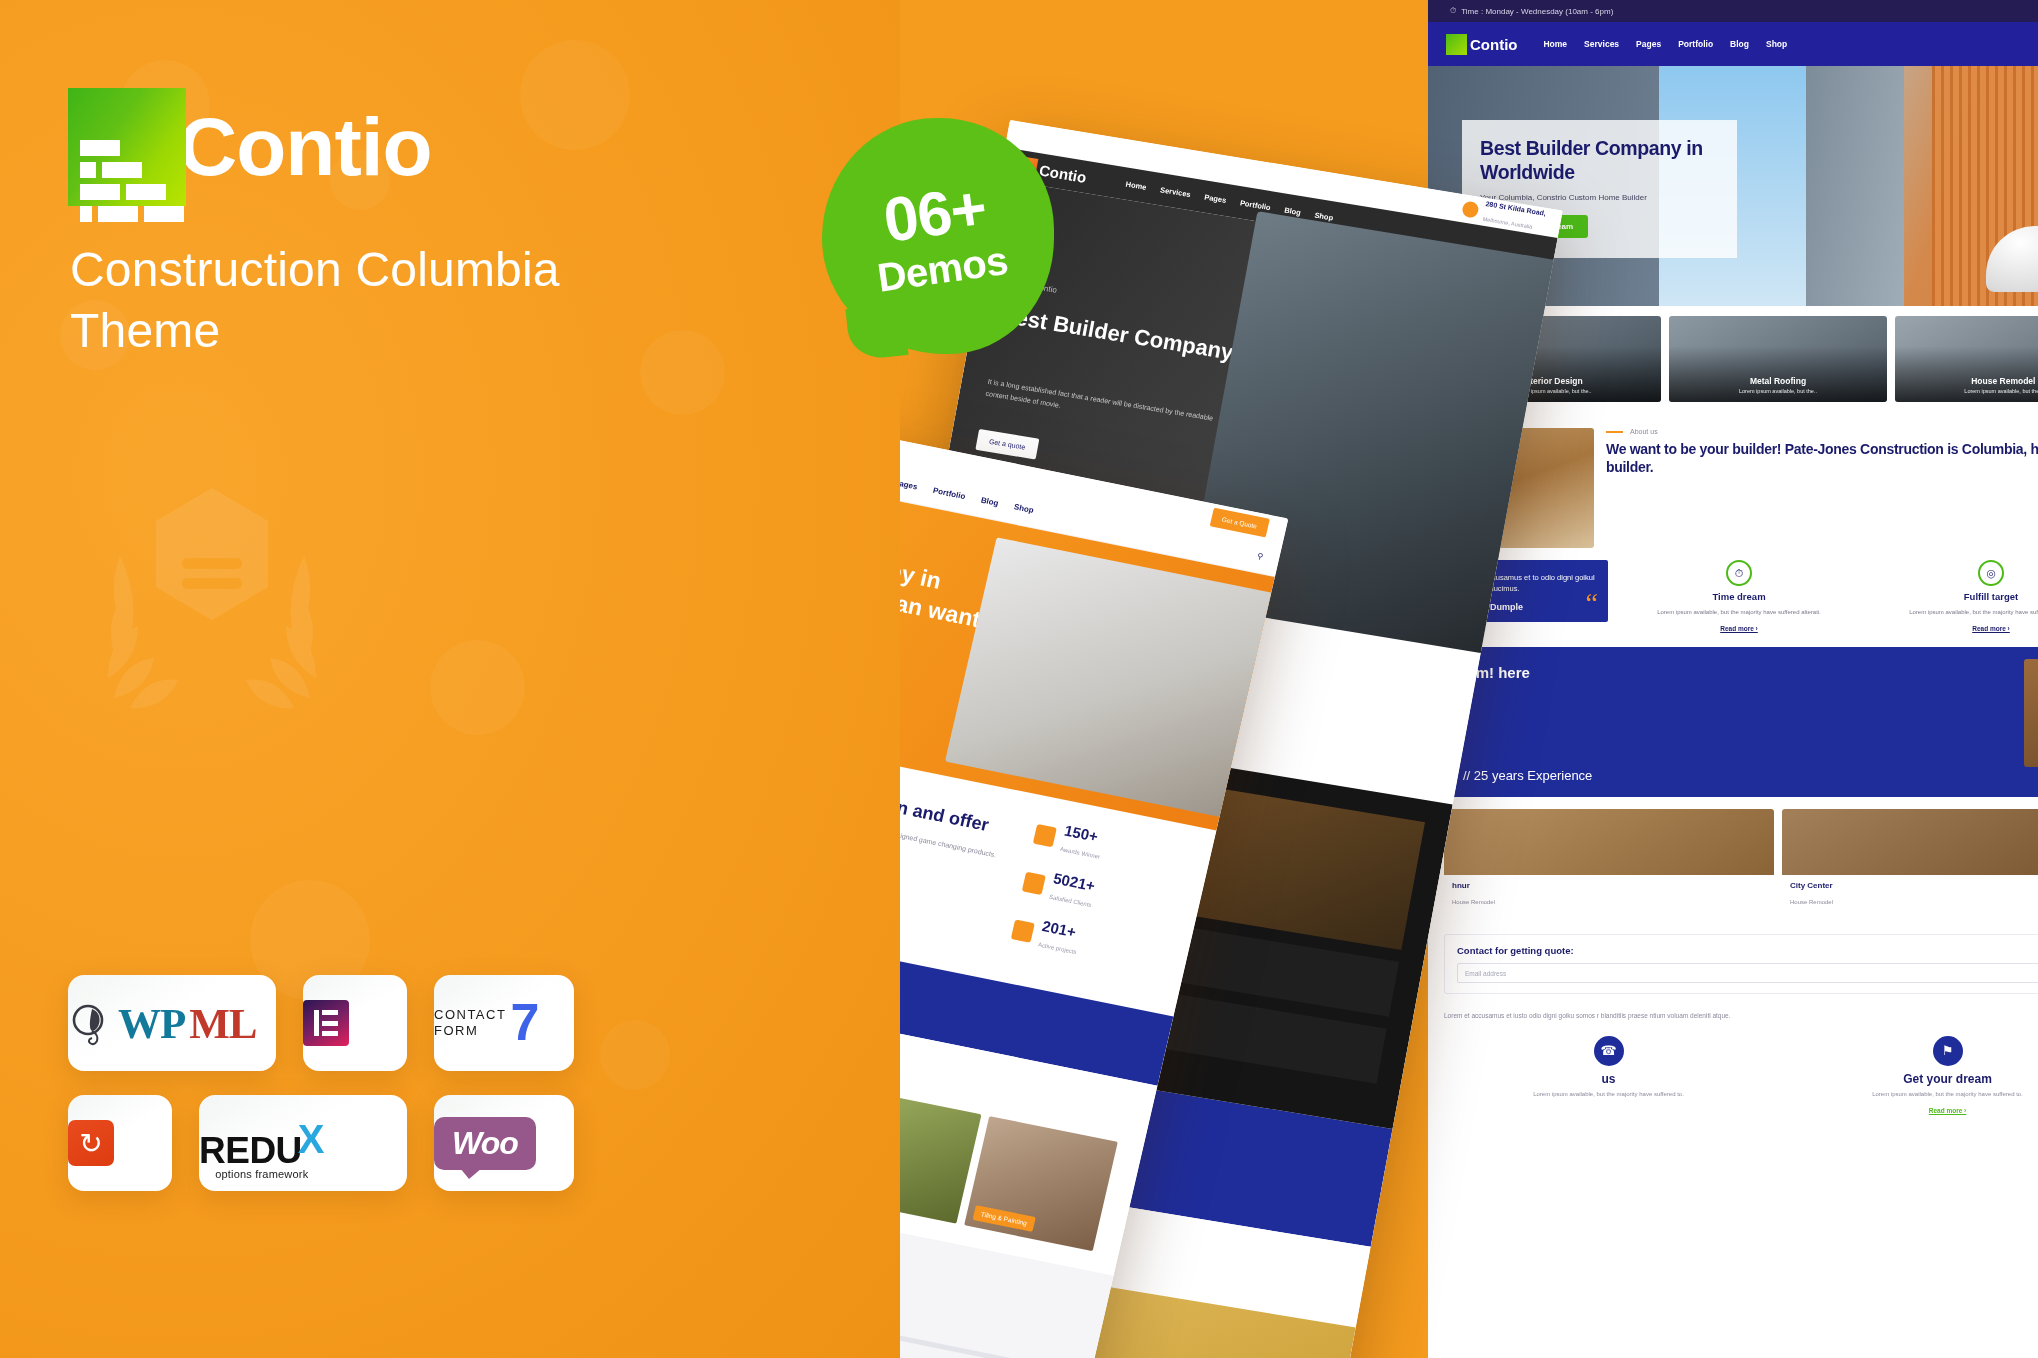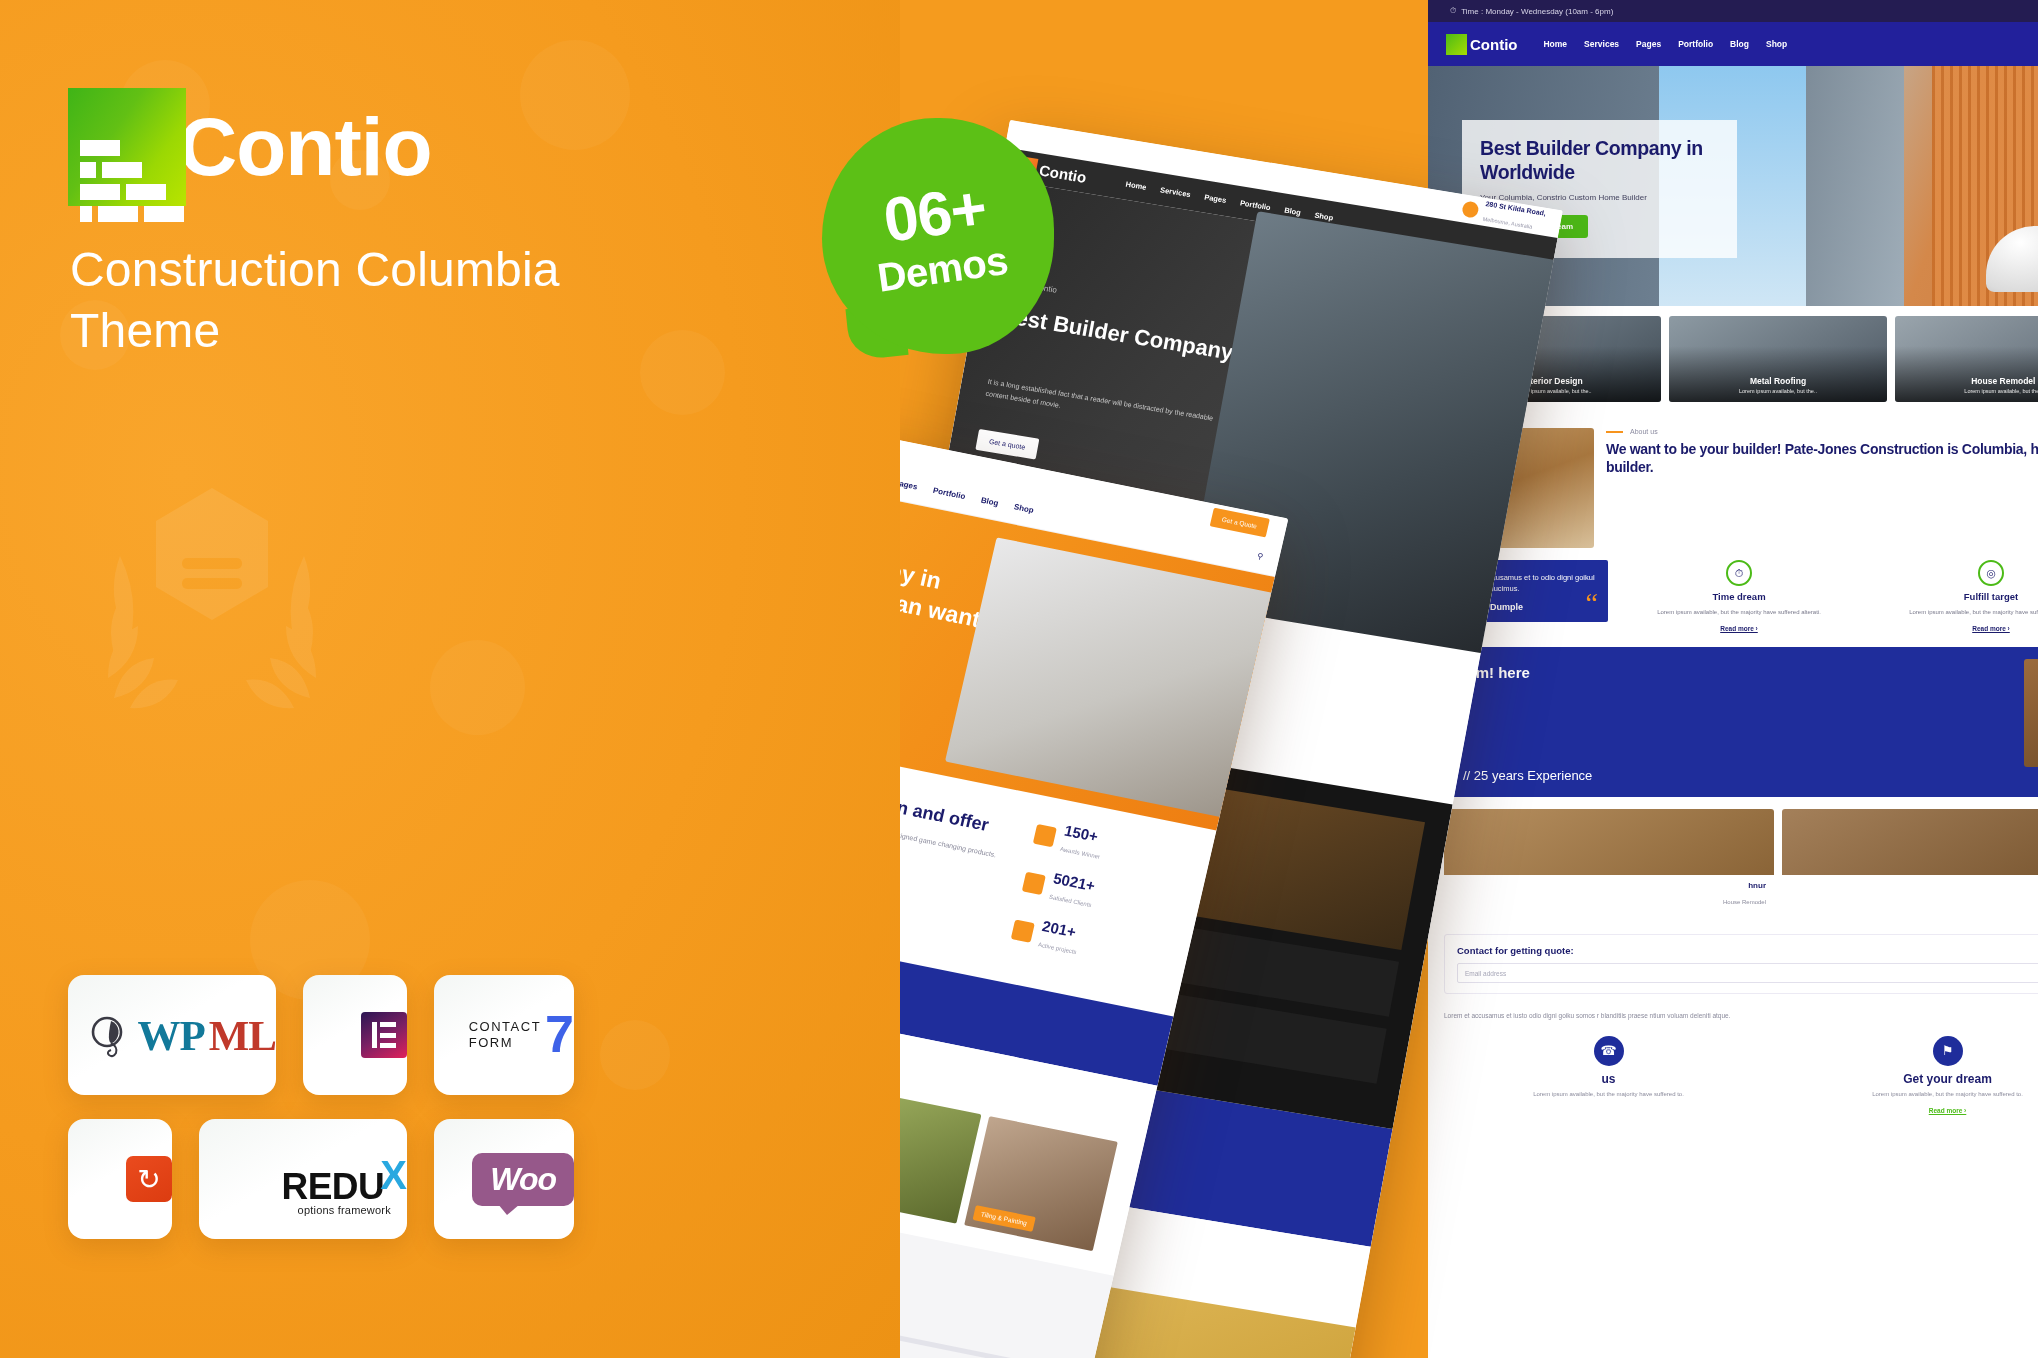--- a/index.html
+++ b/index.html
@@ -24,21 +24,21 @@
     color:#fff;font-weight:400;letter-spacing:.2px;}
 
   
   .wreath{position:absolute;left:62px;top:430px;width:300px;height:300px;opacity:.16;}
 
   
   .badges{position:absolute;left:68px;top:975px;width:540px;}
   .badge-row{display:flex;gap:27px;margin-bottom:24px;}
   .badge{background:linear-gradient(150deg,#f3f6f4 0%,#ffffff 45%,#ffffff 100%);
     border-radius:16px;box-shadow:0 8px 26px rgba(120,60,0,.18);
-    display:flex;align-items:center;justify-content:flex-end;height:120px;}
+    display:flex;align-items:center;justify-content:flex-start;height:96px;}
   .b-wpml{width:208px;}
   .b-elementor{width:104px;}
   .b-cf7{width:140px;}
   .b-revslider{width:104px;}
   .b-redux{width:208px;}
   .b-woo{width:140px;}
 
   .wpml-logo{display:flex;align-items:center;gap:4px;}
   .wpml-teal{color:#12799A;font-family:"Liberation Serif",serif;font-size:43px;font-weight:700;letter-spacing:-1px;}
   .wpml-red{color:#C0392B;font-family:"Liberation Serif",serif;font-size:43px;font-weight:700;letter-spacing:-1px;}
@@ -126,21 +126,21 @@
   .feat a{color:#1B1B6B;font-size:6.5px;font-weight:700;text-decoration:underline;display:inline-block;margin-top:5px;}
 
   .blue-band{background:#1F2D9B;padding:16px;color:#fff;position:relative;overflow:hidden;}
   .blue-band h3{font-size:15px;line-height:1.28;font-weight:700;}
   .yrs{position:absolute;left:16px;bottom:14px;font-size:13px;display:flex;align-items:center;gap:6px;}
   .yrs:before{content:"";width:13px;height:2px;background:#F7941D;}
   .band-imgs{position:absolute;right:12px;top:12px;display:flex;gap:8px;}
   .band-im{width:92px;height:108px;border-radius:3px;background:linear-gradient(150deg,#9c6b3c,#6d4a28);}
 
   .grid2{display:flex;gap:8px;padding:12px 16px;background:#fff;}
-  .gcard{flex:1;border-radius:3px;overflow:hidden;text-align:right;}
+  .gcard{flex:1;border-radius:3px;overflow:hidden;}
   .gimg{height:66px;background:linear-gradient(150deg,#b79060,#8a6437);}
   .gcap{padding:6px 8px 8px;}
   .gcap b{display:block;color:#1B1B6B;font-size:8px;}
   .gcap small{color:#8b8b9c;font-size:6px;}
 
   .contact-box{margin:6px 16px 12px;background:#fff;border:1px solid #eceaf4;border-radius:3px;padding:10px 12px;}
   .contact-box b{display:block;color:#1B1B6B;font-size:9.5px;margin-bottom:7px;}
   .contact-line{display:flex;gap:6px;align-items:center;}
   .cf-input{flex:1;border:1px solid #e2e0ec;border-radius:2px;height:20px;font-size:6.5px;color:#a9a9ba;
      display:flex;align-items:center;padding-left:7px;}

